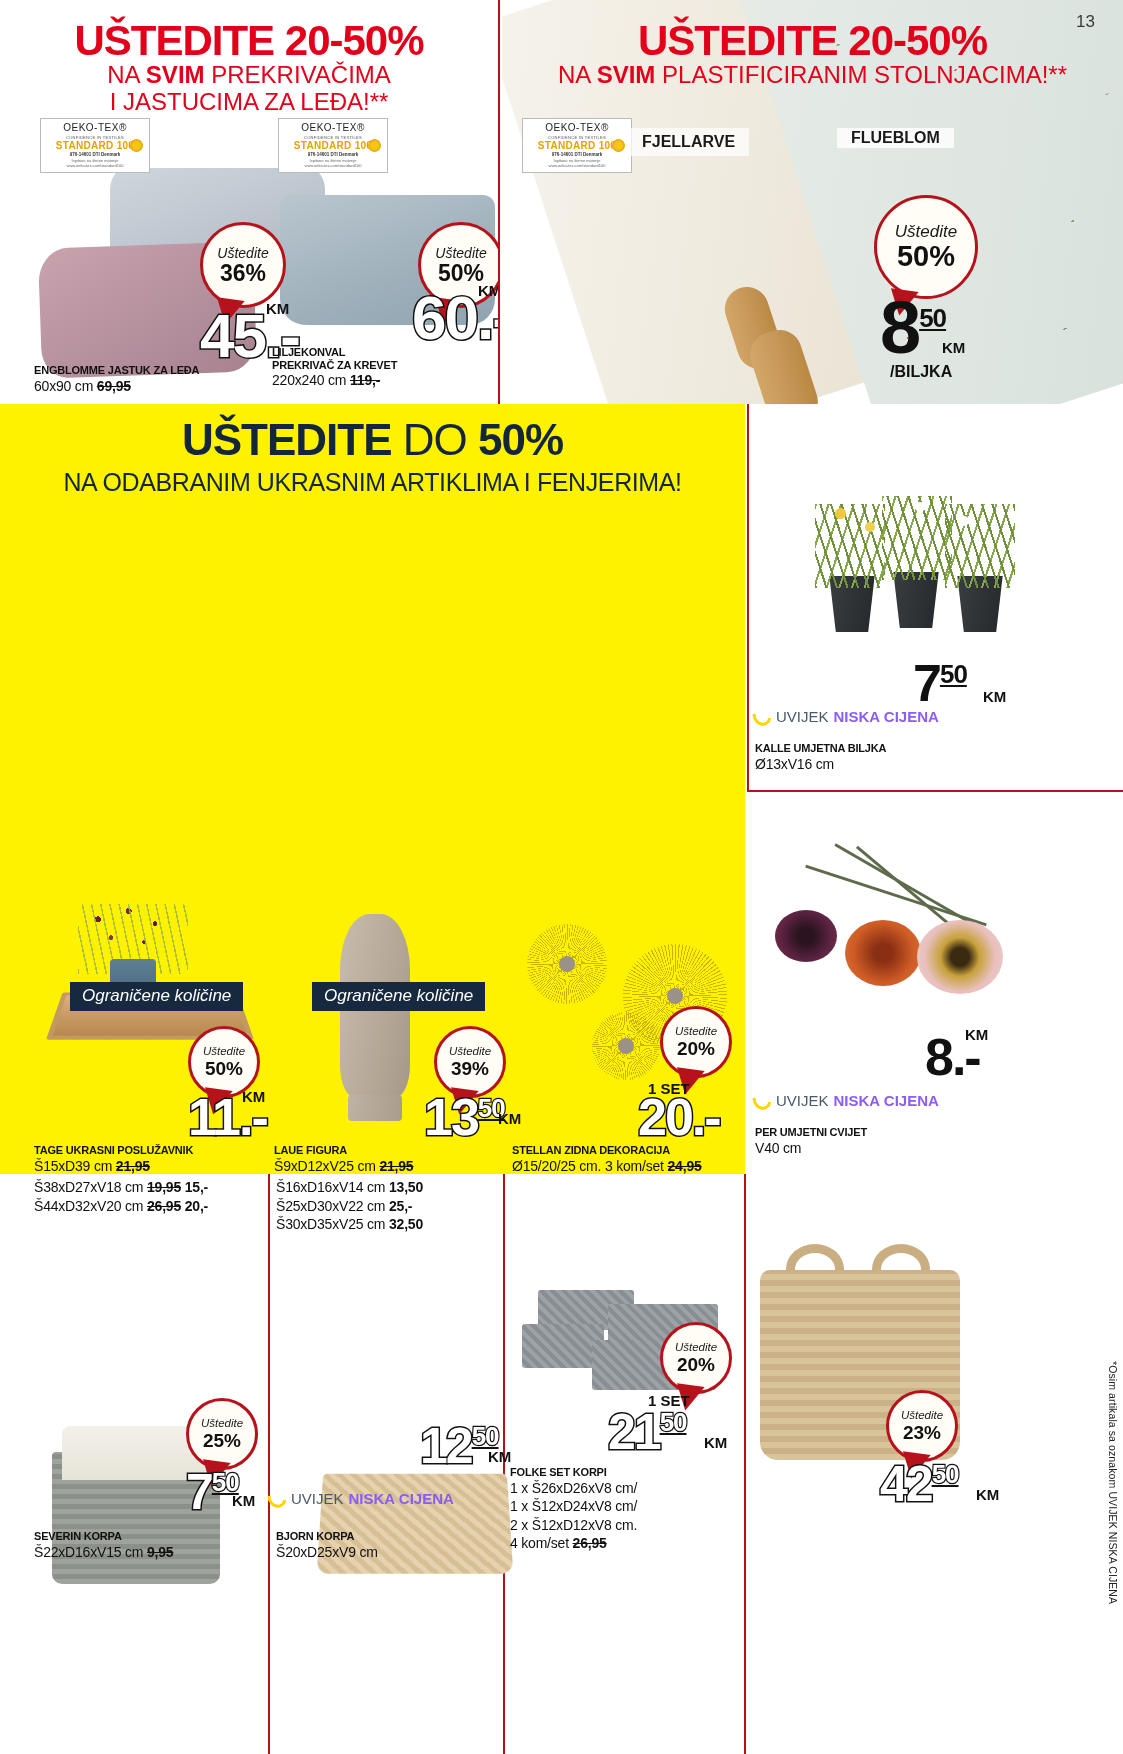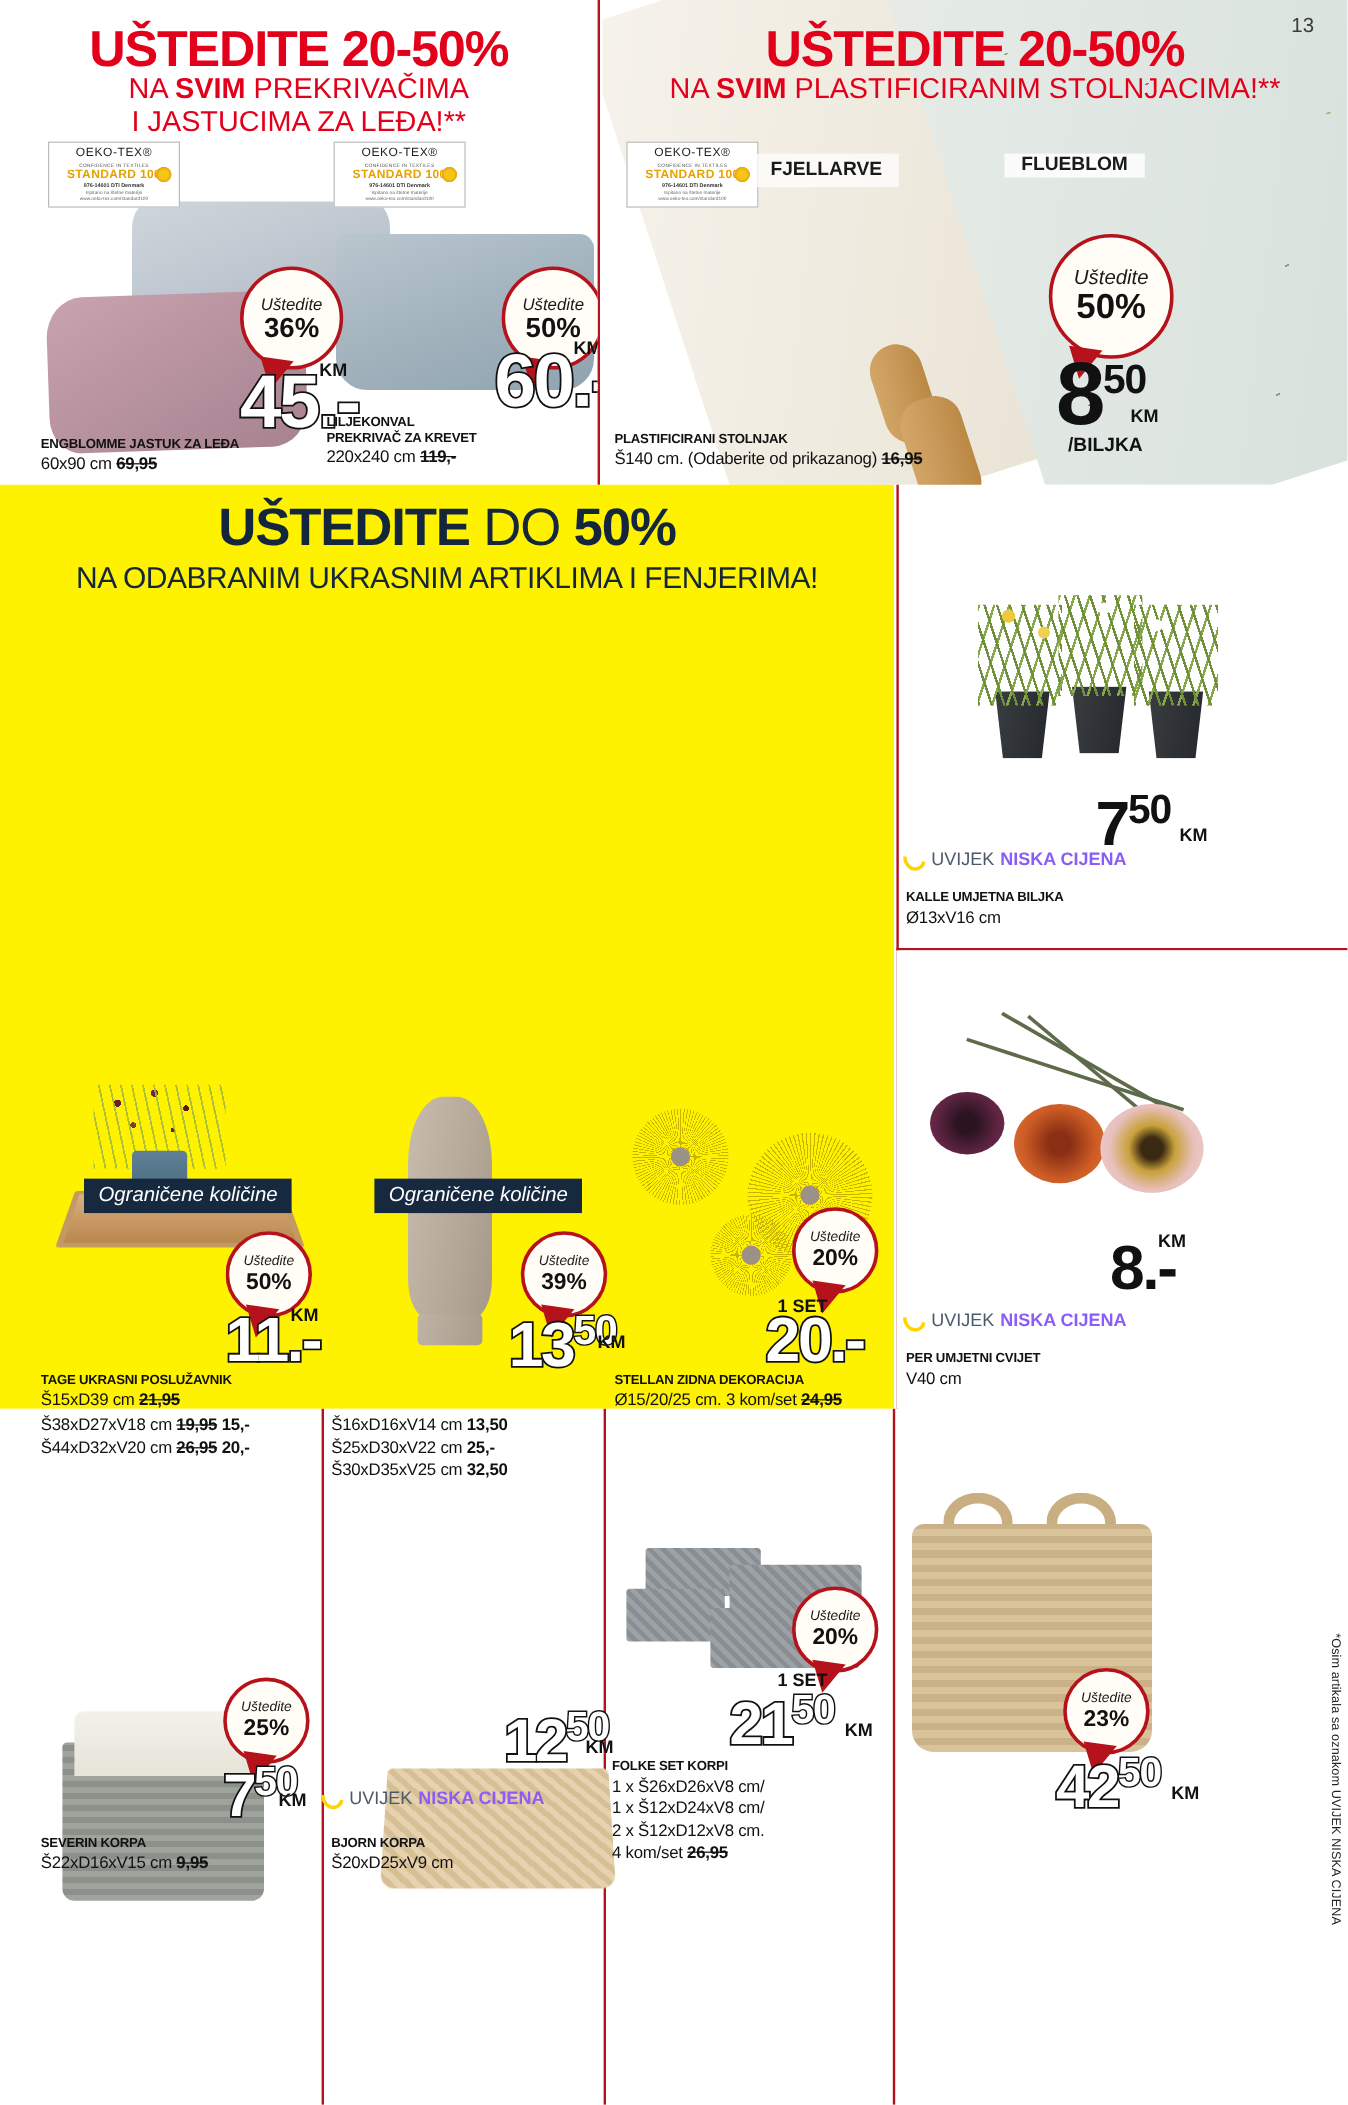--- a/index.html
+++ b/index.html
@@ -111,21 +111,21 @@
   .bubble.sm .bt { font-size:11.5px; } .bubble.sm .bp { font-size:19px; }
 
   
   .price {
     position:absolute; z-index:13; font-weight:bold; color:#fff;
     -webkit-text-stroke:3px #111; paint-order:stroke fill;
     font-size:62px; line-height:0.9; letter-spacing:-2px; white-space:nowrap;
   }
   .price.dark { color:#111; -webkit-text-stroke:0; }
   .price .sup {
-    font-size:34px; vertical-align:super; -webkit-text-stroke:2.4px #111; letter-spacing:-1px;
+    font-size:26px; vertical-align:super; -webkit-text-stroke:2.4px #111; letter-spacing:-1px;text-decoration:underline;
   }
   .price .km {
     position:absolute; font-size:15px; font-weight:bold; color:#111;
     -webkit-text-stroke:0; letter-spacing:0;
   }
   .price .meter {
     position:absolute; font-size:16px; font-weight:bold; color:#111;
     -webkit-text-stroke:0; letter-spacing:0; white-space:nowrap;
   }
 
@@ -337,24 +337,20 @@
       <div class="bt">Uštedite</div>
       <div class="bp">50%</div>
     </div>
 
     <div class="price dark" style="left:378px; top:295px; font-size:74px;">
       <span>8</span><span class="sup" style="-webkit-text-stroke:0;">50</span>
       <span class="km" style="left:62px; top:46px;">KM</span>
       <span class="meter" style="left:10px; top:70px;">/BILJKA</span>
     </div>
 
-    <div class="cap" style="left:10px; top:360px; width:380px;">
-      <div class="name">PLASTIFICIRANI STOLNJAK</div>
-      <div class="dim"><span>Š140 cm. (Odaberite od prikazanog)</span> <s>16,95</s></div>
-    </div>
   </div>
 
   <div class="yellow">
     <div class="yhdr">
       <div class="y1"><span style="font-weight:bold">UŠTEDITE</span><span> DO </span><span style="font-weight:bold">50%</span></div>
       <div class="y2">NA ODABRANIM UKRASNIM ARTIKLIMA I FENJERIMA!</div>
     </div>
 
     <div class="flowers"></div>
     <div class="vase"></div>
@@ -382,20 +378,24 @@
       <div class="dim"><span>Š15xD39 cm</span> <s>21,95</s></div>
     </div>
 
     <div class="bubble sm" style="left:434px; top:622px;">
       <div class="bt">Uštedite</div>
       <div class="bp">39%</div>
     </div>
     <div class="price" style="left:424px; top:690px; font-size:52px;">
       <span>13</span><span class="sup">50</span>
       <span class="km" style="left:74px; top:18px;">KM</span>
+    </div>
+    <div class="cap" style="left:274px; top:740px; width:230px;">
+      <div class="name">LAUE FIGURA</div>
+      <div class="dim"><span>Š9xD12xV25 cm</span> <s>21,95</s></div>
     </div>
 
     <div class="bubble sm" style="left:660px; top:602px;">
       <div class="bt">Uštedite</div>
       <div class="bp">20%</div>
     </div>
     <div style="position:absolute;left:648px;top:676px;font-size:15px;font-weight:bold;color:#111;z-index:13;">1 SET</div>
     <div class="price" style="left:638px; top:690px; font-size:52px;">
       <span>20</span><span>.-</span>
     </div>

